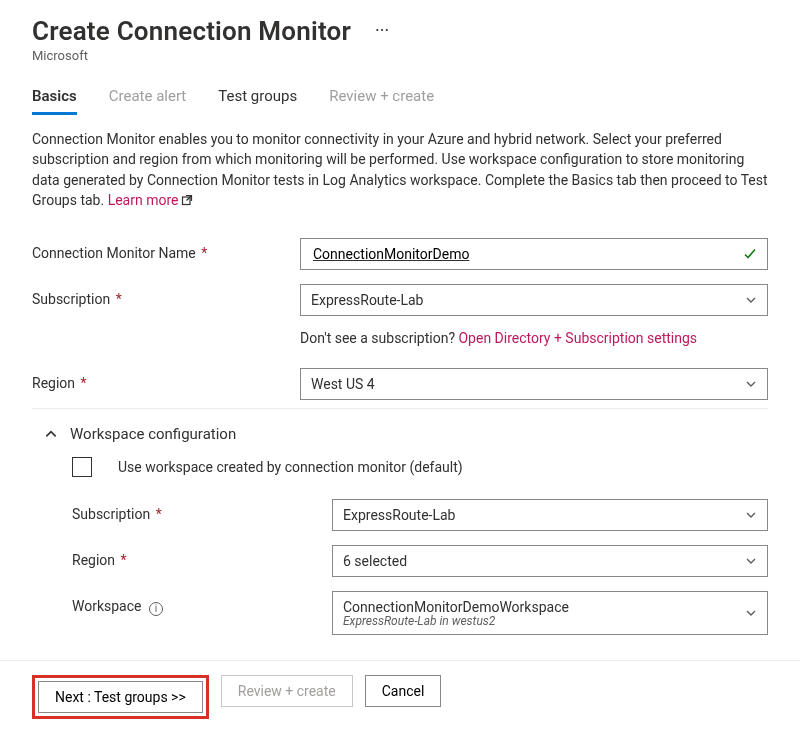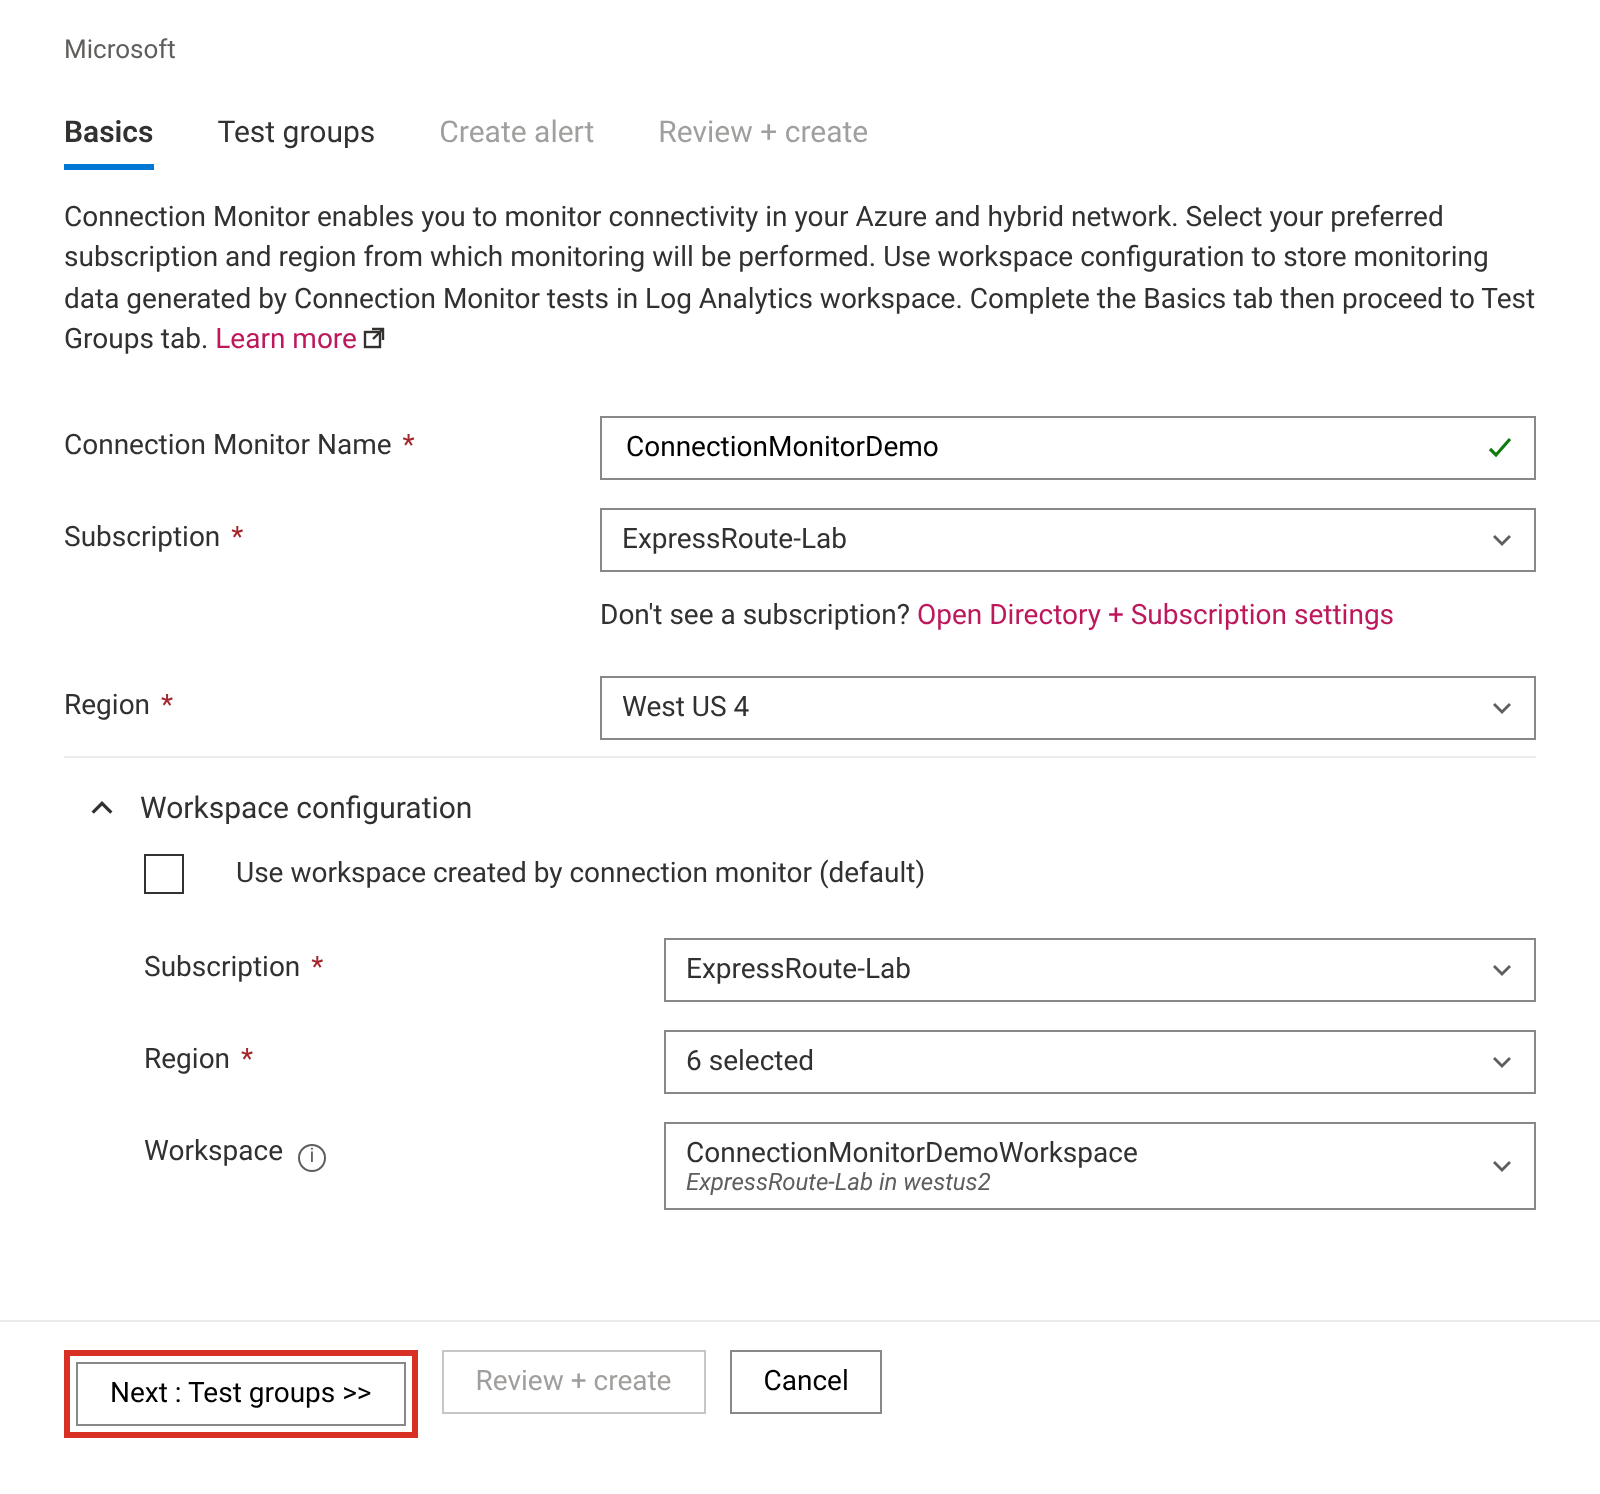--- a/index.html
+++ b/index.html
@@ -26,21 +26,21 @@
   .intro { font-size:14px; line-height:1.45; color:#323130; max-width:740px; margin-bottom:28px; }
   .link { color:#be185d; text-decoration:none; cursor:pointer; }
   .ext-icon { display:inline-block; vertical-align:-1px; margin-left:3px; }
 
   .form-row { display:flex; align-items:flex-start; margin-bottom:14px; }
   .form-label { width:268px; padding-top:7px; font-size:14px; color:#323130; }
   .req { color:#a4262c; margin-left:2px; }
   .form-field { flex:1; }
 
   .input, .select { width:100%; height:32px; border:1px solid #8a8886; background:#fff; font:inherit; padding:0 10px; display:flex; align-items:center; justify-content:space-between; }
-  .input.valid { border-color:#8a8886; }
+  .input.valid { border-color:#8a8886;text-decoration:underline; }
   .input input { border:0; outline:0; flex:1; font:inherit; background:transparent; }
   .check-icon { color:#107c10; }
   .chev { color:#605e5c; font-size:12px; }
   .select .value { flex:1; text-align:left; }
   .select .sub { font-size:12px; font-style:italic; color:#605e5c; display:block; line-height:1.1; }
   .select.tall { height:44px; padding:4px 10px; }
 
   .helper-line { margin:4px 0 22px 268px; font-size:14px; color:#323130; }
 
   .section-divider { border:0; border-top:1px solid #edebe9; margin:8px 0 16px; }
@@ -61,27 +61,31 @@
   .btn.disabled { color:#a19f9d; border-color:#c8c6c4; cursor:default; }
   .highlight-frame { border:3px solid #d93025; padding:3px; display:inline-block; }
   .highlight-frame .btn { margin:0; }
 
   svg { display:block; }
 </style>
 </head>
 <body>
 
 <div class="header">
+  <div class="header-row">
+    <div class="title">Create Connection Monitor</div>
+    <div class="ellipsis-btn">···</div>
+  </div>
   <div class="subtitle">Microsoft</div>
 </div>
 
 <div class="tabs">
   <div class="tab active">Basics</div>
+  <div class="tab disabled">Create alert</div>
   <div class="tab">Test groups</div>
-  <div class="tab disabled">Create alert</div>
   <div class="tab disabled">Review + create</div>
 </div>
 
 <div class="intro">
   <span>Connection Monitor enables you to monitor connectivity in your Azure and hybrid network. Select your preferred subscription and region from which monitoring will be performed. Use workspace configuration to store monitoring data generated by Connection Monitor tests in Log Analytics workspace. Complete the Basics tab then proceed to Test Groups tab.</span>
   <a class="link"><span>Learn more</span><span class="ext-icon"><svg width="12" height="12" viewBox="0 0 12 12" fill="none" stroke="#323130" stroke-width="1.2">
           <rect x="1.5" y="3" width="7.5" height="7.5"></rect>
           <path d="M5 1.5h5.5V7"></path>
           <path d="M10.5 1.5 5.5 6.5"></path>
         </svg></span></a>

